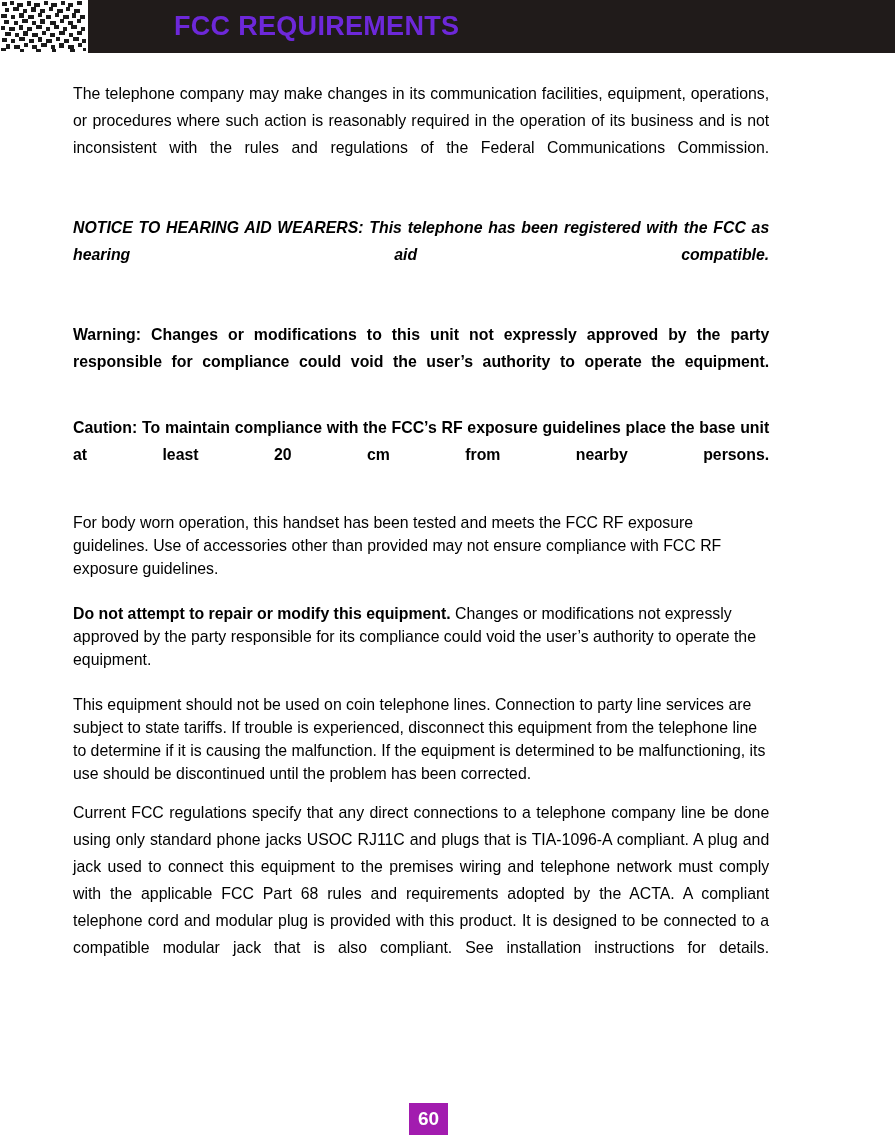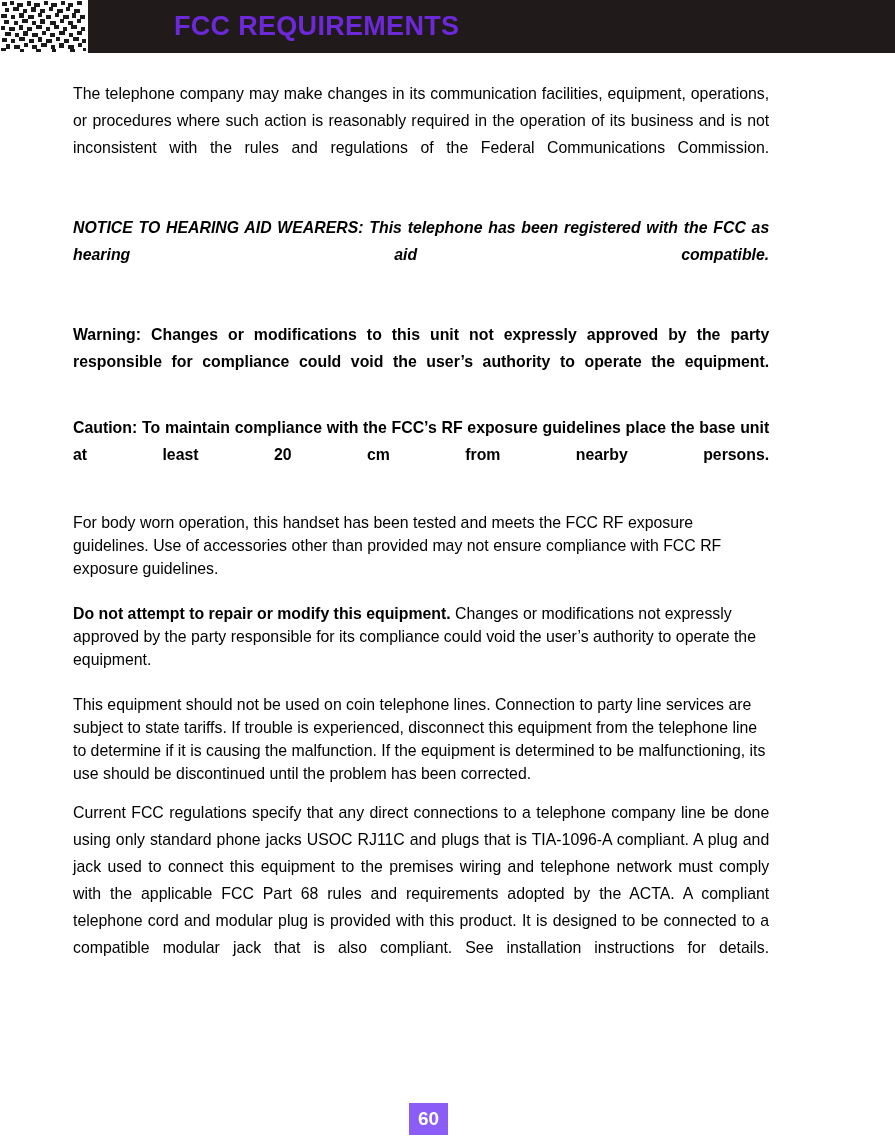--- a/index.html
+++ b/index.html
@@ -105,21 +105,21 @@
   .gap-14 { height: 14px; }
   .gap-12 { height: 12px; }
 
   
   .page-num {
     position: absolute;
     left: 409px;
     top: 1103px;
     width: 39px;
     height: 32px;
-    background: #8b5cf6;
+    background: #a21caf;
     color: #ffffff;
     font-size: 19px;
     font-weight: bold;
     text-align: center;
     line-height: 32px;
   }
 </style>
 </head>
 <body>
 

